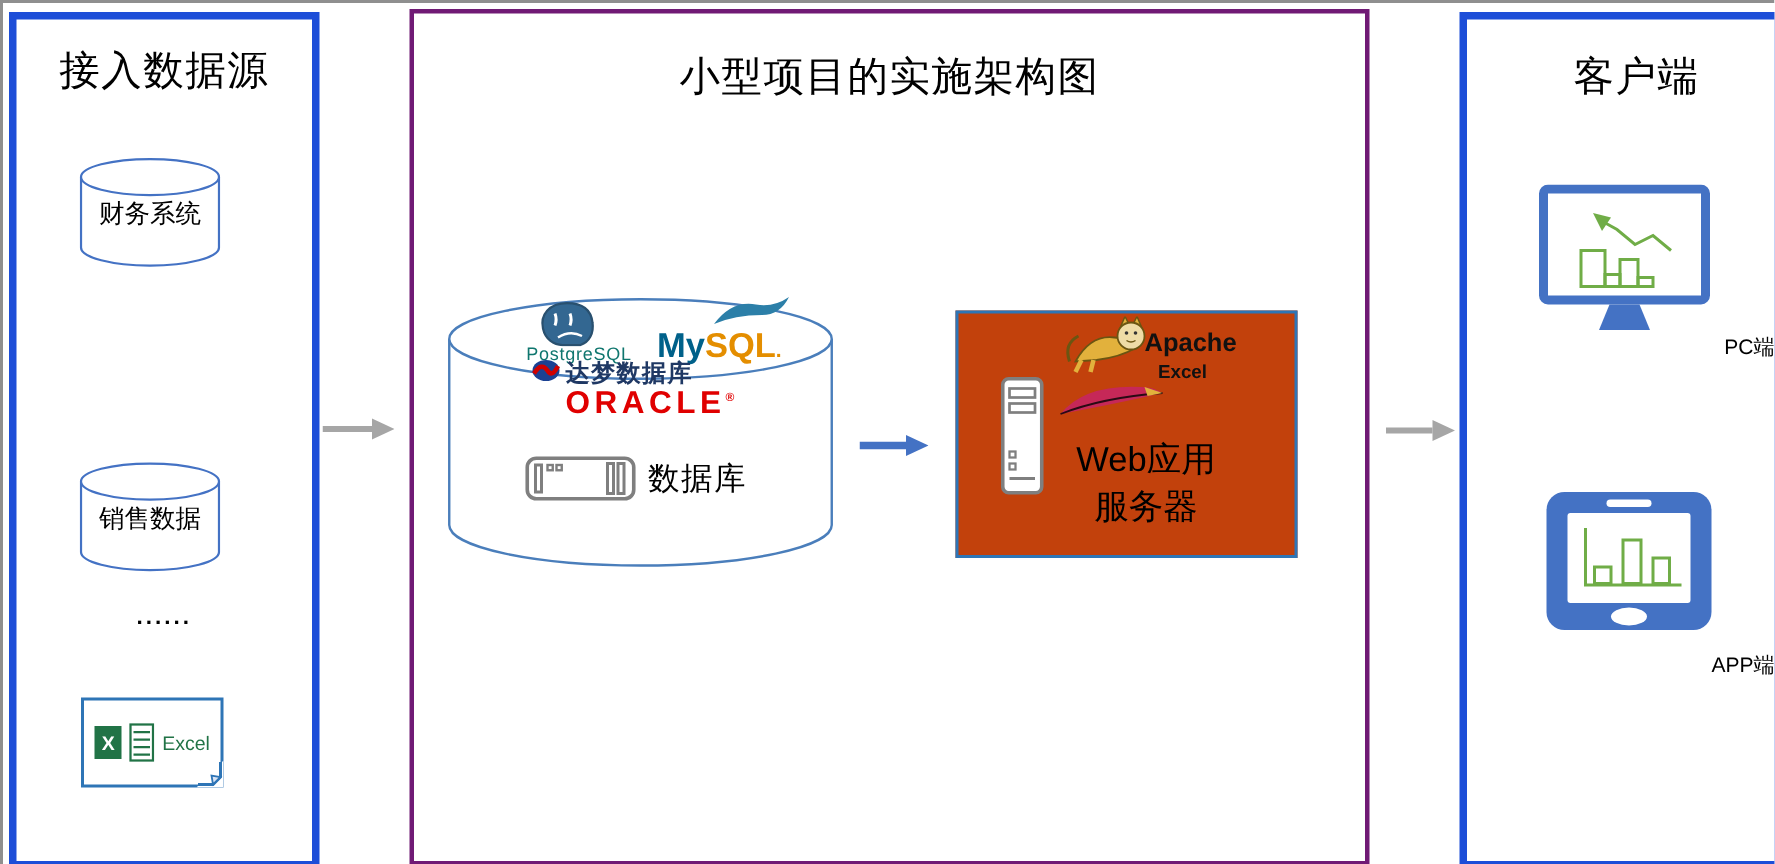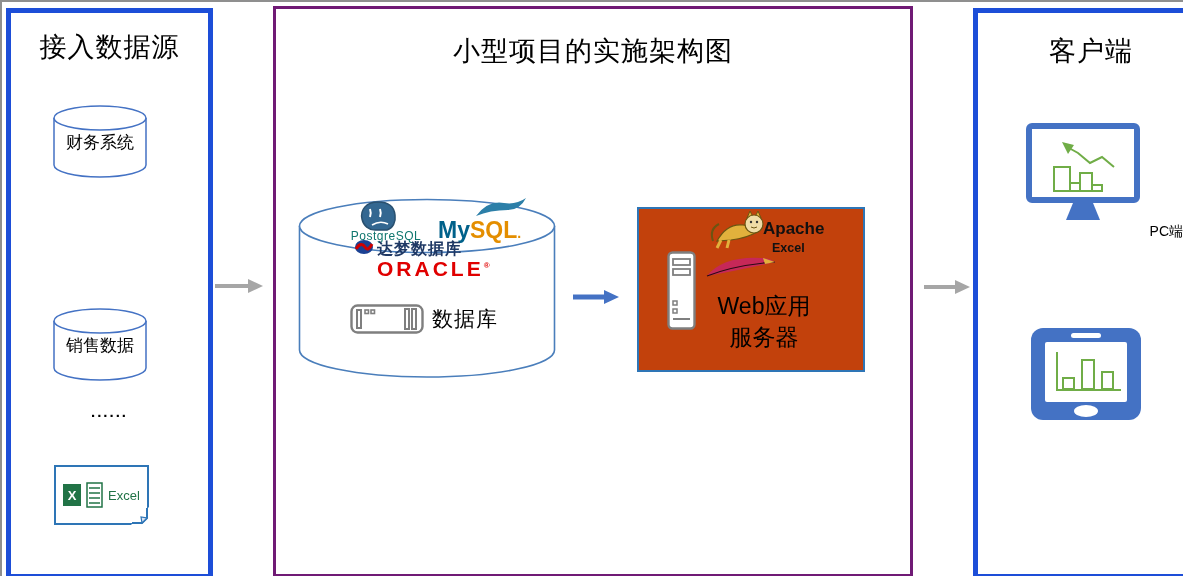--- a/index.html
+++ b/index.html
@@ -214,15 +214,16 @@
       <rect x="42" y="7" width="30" height="5" rx="2.5" fill="#fff"></rect>
       <rect x="16" y="16" width="82" height="60" rx="2" fill="#fff"></rect>
       <ellipse cx="57" cy="85" rx="12" ry="6" fill="#fff"></ellipse>
       <g stroke="#70AD47" stroke-width="2" fill="none">
         <polyline points="28,26 28,64 92,64"></polyline>
         <rect x="34" y="52" width="11" height="11"></rect>
         <rect x="53" y="34" width="12" height="29"></rect>
         <rect x="73" y="46" width="11" height="17"></rect>
       </g>
     </svg>
+    <div class="dev-label" style="top:422px;">APP端</div>
   </div>
 
 </div>
 
 </body></html>

